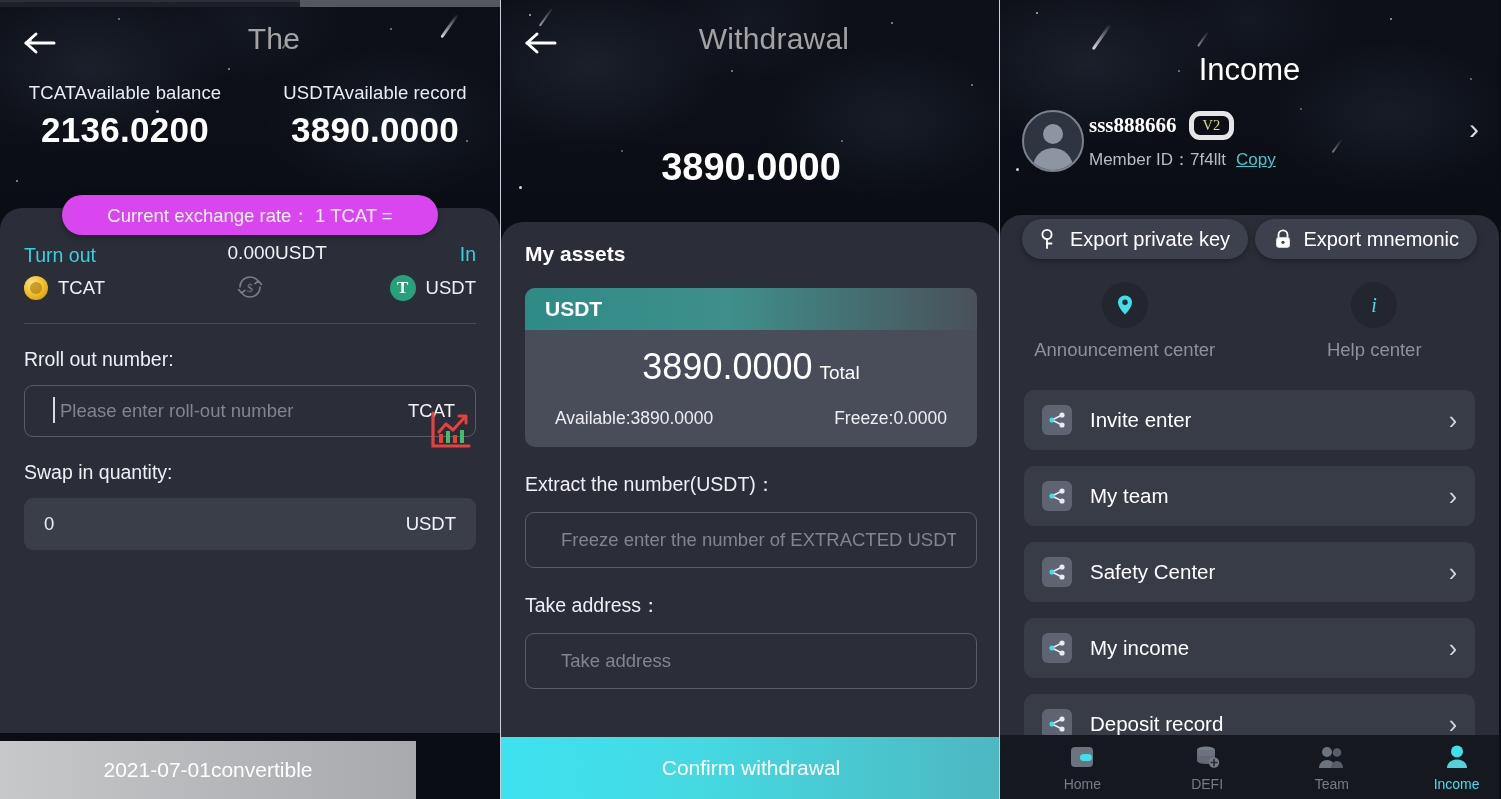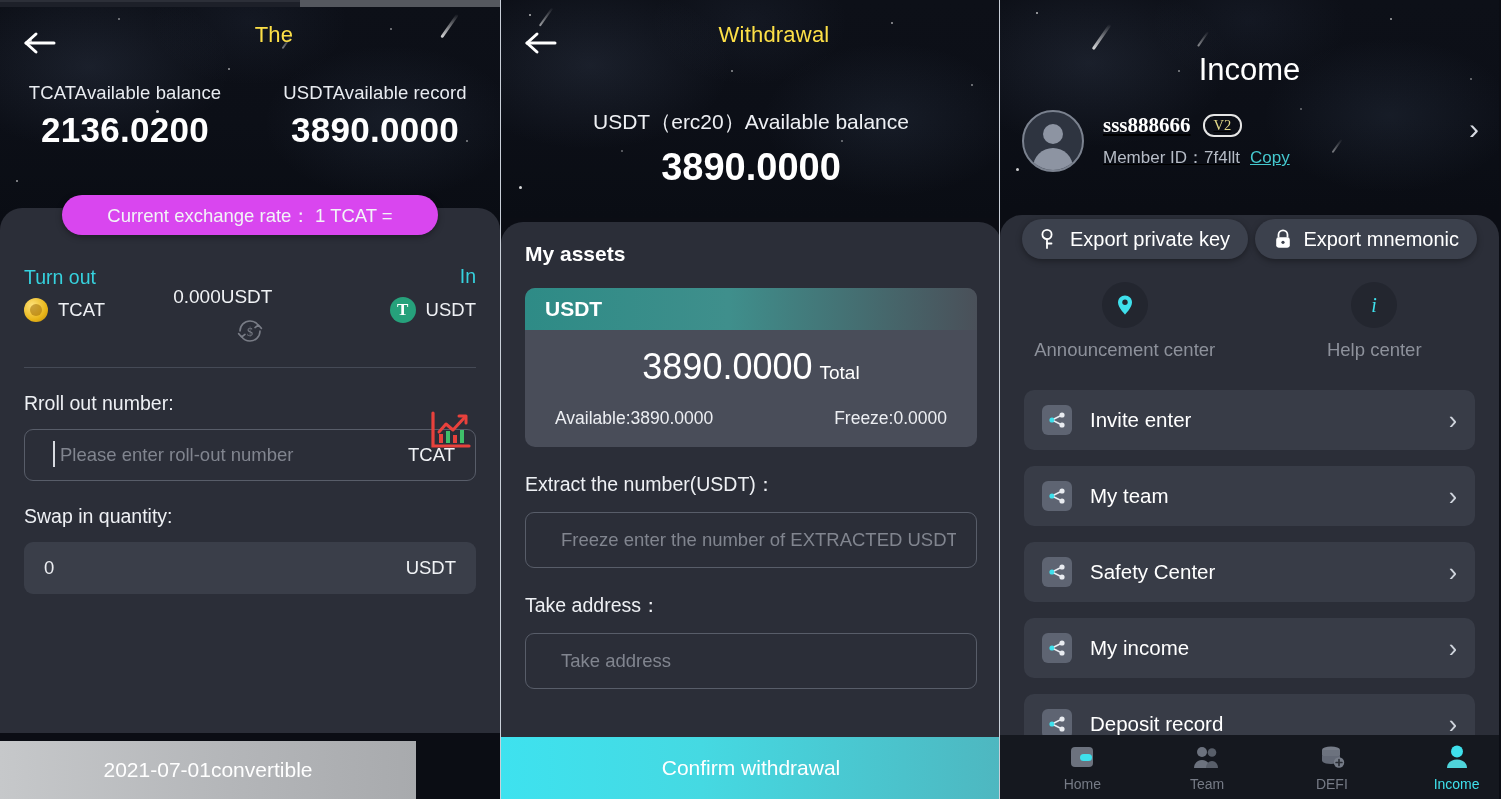--- a/index.html
+++ b/index.html
@@ -36,21 +36,21 @@
   .topbar { position:absolute; top:0; left:0; width:500px; height:7px; background:#1d2029; z-index:40; }
   .topbar-thumb { position:absolute; top:0; left:60%; width:40%; height:7px; background:#55585f; }
   .topbar-line { position:absolute; top:0; left:0; width:100%; height:2px; background:#2c2f38; }
 
   
   .hdr { position: relative; height: 86px; }
   .back { position:absolute; left:22px; top:26px; width:38px; height:34px; cursor:pointer; }
   .back svg { width:38px; height:34px; display:block; }
   .hdr-title {
     position:absolute; left:0; right:0; top:22px; text-align:center;
-    font-size:22px; color:#fde047; font-weight:400; letter-spacing:.2px;padding-left:48px;
+    font-size:30px; color:#a3a3a3; font-weight:400; letter-spacing:.2px;padding-left:48px;
   }
 
   
   .p1 .hero { height: 222px; }
   .bal-row { position:absolute; top:82px; left:0; width:500px; display:flex; }
   .bal-col { flex:1; text-align:center; }
   .bal-label { font-size:18.5px; color:#e9ecf1; letter-spacing:.1px; }
   .bal-val { font-size:35px; color:#fff; font-weight:bold; margin-top:6px; letter-spacing:.3px; }
 
   .rate-pill {
@@ -59,21 +59,21 @@
     justify-content:center; z-index:20; color:#f2f4f7; font-size:18.5px;
     box-shadow:0 2px 6px rgba(0,0,0,.35);
   }
 
   .p1-sheet {
     position:absolute; top:208px; left:0; width:500px; height:525px;
     background:#2b2e38; border-radius:22px 22px 0 0; padding: 34px 24px 0 24px;
   }
   .swap-head { display:flex; align-items:center; justify-content:space-between; }
   .swap-side-l { width:33%; }
-  .swap-side-m { width:34%; text-align:left;margin-top:44px; }
+  .swap-side-m { width:34%; text-align:right; }
   .swap-side-r { width:33%; text-align:right; }
   .swap-cap { font-size:19.5px; color:#36d2de; }
   .swap-mid-cap { font-size:19px; color:#f0f2f5; }
   .swap-coin { display:flex; align-items:center; gap:10px; margin-top:9px; }
   .swap-coin.right { justify-content:flex-end; }
   .swap-coin.mid { justify-content:center; }
   .coin-name { font-size:18.5px; color:#eef0f4; }
 
   .coin-tcat {
     width:24px; height:24px; border-radius:50%;
@@ -153,38 +153,38 @@
     position:absolute; left:0; bottom:0; width:500px; height:62px;
     background:linear-gradient(90deg,#3ee2ef 0%, #45d9e2 40%, #4eb7c0 100%);
     display:flex; align-items:center; justify-content:center;
     color:#fff; font-size:21px;
   }
 
   
   .p3 .hero { height: 210px; }
   .p3-title { position:absolute; top:52px; left:0; width:499px; text-align:center;
     font-size:31px; color:#fff; }
-  .profile { position:absolute; top:110px; left:22px; display:flex; align-items:center; gap:19px;text-decoration:underline; }
+  .profile { position:absolute; top:110px; left:22px; display:flex; align-items:center; gap:5px; }
   .avatar {
     width:62px; height:62px; border-radius:50%;
     background:#2e3440; border:2px solid #7b828f; position:relative; overflow:hidden; flex:none;
   }
   .avatar::before{
     content:""; position:absolute; left:50%; top:12px; transform:translateX(-50%);
     width:20px; height:20px; border-radius:50%; background:#8d94a2;
   }
   .avatar::after{
     content:""; position:absolute; left:50%; top:36px; transform:translateX(-50%);
     width:40px; height:28px; border-radius:20px 20px 0 0; background:#8d94a2;
   }
   .pname { display:flex; align-items:center; gap:12px; }
   .pname .n { font-size:21px; color:#fff; font-weight:bold;
     font-family:"Liberation Serif", serif; }
   .vbadge {
-    border:2px solid #e5e5e5; color:#e3d98a; font-size:14.5px;
+    border:5px solid #e5e5e5; color:#e3d98a; font-size:14.5px;
     border-radius:11px; padding:1px 9px; font-family:"Liberation Serif", serif;text-align:center;
   }
   .pid { margin-top:8px; font-size:17px; color:#b6bcc6; }
   .pid .copy { color:#45c9cf; text-decoration:underline; margin-left:10px; }
   .prof-chev { position:absolute; right:20px; top:112px; font-size:30px; color:#d6dae1; }
 
   .p3-sheet {
     position:absolute; top:215px; left:0; width:499px; height:584px;
     background:#2b2e38; border-radius:22px 22px 0 0;
   }
@@ -345,21 +345,20 @@
     <div class="hdr">
       <div class="back">
         <svg viewBox="0 0 38 34">
           <path d="M4 17 H32" stroke="#fff" stroke-width="3" fill="none" stroke-linecap="round"></path>
           <path d="M14 8 L4 17 L14 26" stroke="#fff" stroke-width="3" fill="none" stroke-linecap="round" stroke-linejoin="round"></path>
         </svg>
       </div>
       <div class="hdr-title">Withdrawal</div>
     </div>
 
-    <div class="p2-balline">USDT（erc20）Available balance</div>
     <div class="p2-balval">3890.0000</div>
 
     <div class="p2-sheet">
       <div class="my-assets">My assets</div>
 
       <div class="asset-card">
         <div class="asset-head">USDT</div>
         <div class="asset-body">
           <div class="asset-total">
             <span class="n">3890.0000</span><span class="t">Total</span>
@@ -523,41 +522,41 @@
         <div class="tab-ico">
           <svg width="30" height="26" viewBox="0 0 30 26">
             <rect x="4" y="3" width="22" height="20" rx="4" fill="#6c727e"></rect>
             <rect x="13" y="10" width="12" height="7" rx="3.5" fill="#3fe0ec"></rect>
           </svg>
         </div>
         <div class="tab-lbl">Home</div>
       </div>
       <div class="tab">
         <div class="tab-ico">
-          <svg width="32" height="26" viewBox="0 0 32 26">
-            <circle cx="11" cy="8" r="5" fill="#6c727e"></circle>
-            <circle cx="21" cy="8.5" r="4.3" fill="#585e69"></circle>
-            <path d="M3 24c0-5 4-8 8-8s8 3 8 8z" fill="#6c727e"></path>
-            <path d="M15 24c0-4.4 3-7 6-7s6 2.6 6 7z" fill="#585e69"></path>
-          </svg>
-        </div>
-        <div class="tab-lbl">Team</div>
-      </div>
-      <div class="tab">
-        <div class="tab-ico">
           <svg width="30" height="26" viewBox="0 0 30 26">
             <ellipse cx="14" cy="6" rx="9" ry="3.4" fill="#767c88"></ellipse>
             <path d="M5 6v5c0 1.9 4 3.4 9 3.4s9-1.5 9-3.4V6" fill="#6c727e"></path>
             <path d="M5 12v4.6c0 1.9 4 3.4 9 3.4s9-1.5 9-3.4V12" fill="#636976"></path>
             <circle cx="22" cy="18.5" r="5.2" fill="#767c88"></circle>
             <path d="M22 15.6v5.8M19.1 18.5h5.8" stroke="#2a2e36" stroke-width="1.7" stroke-linecap="round"></path>
           </svg>
         </div>
         <div class="tab-lbl">DEFI</div>
       </div>
+      <div class="tab">
+        <div class="tab-ico">
+          <svg width="32" height="26" viewBox="0 0 32 26">
+            <circle cx="11" cy="8" r="5" fill="#6c727e"></circle>
+            <circle cx="21" cy="8.5" r="4.3" fill="#585e69"></circle>
+            <path d="M3 24c0-5 4-8 8-8s8 3 8 8z" fill="#6c727e"></path>
+            <path d="M15 24c0-4.4 3-7 6-7s6 2.6 6 7z" fill="#585e69"></path>
+          </svg>
+        </div>
+        <div class="tab-lbl">Team</div>
+      </div>
       <div class="tab active">
         <div class="tab-ico">
           <svg width="30" height="26" viewBox="0 0 30 26">
             <circle cx="15" cy="7.5" r="6" fill="#3fe0ec"></circle>
             <path d="M5 24c0-5.2 4.5-8.5 10-8.5s10 3.3 10 8.5z" fill="#4fd3da"></path>
           </svg>
         </div>
         <div class="tab-lbl">Income</div>
       </div>
     </div>

